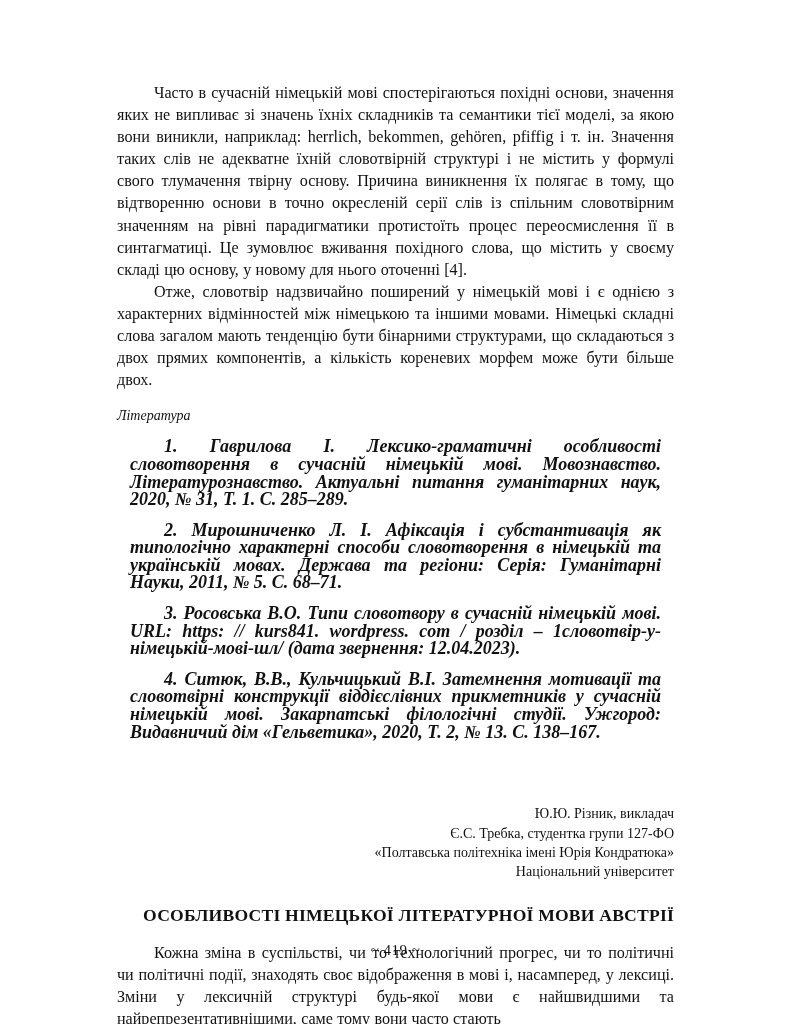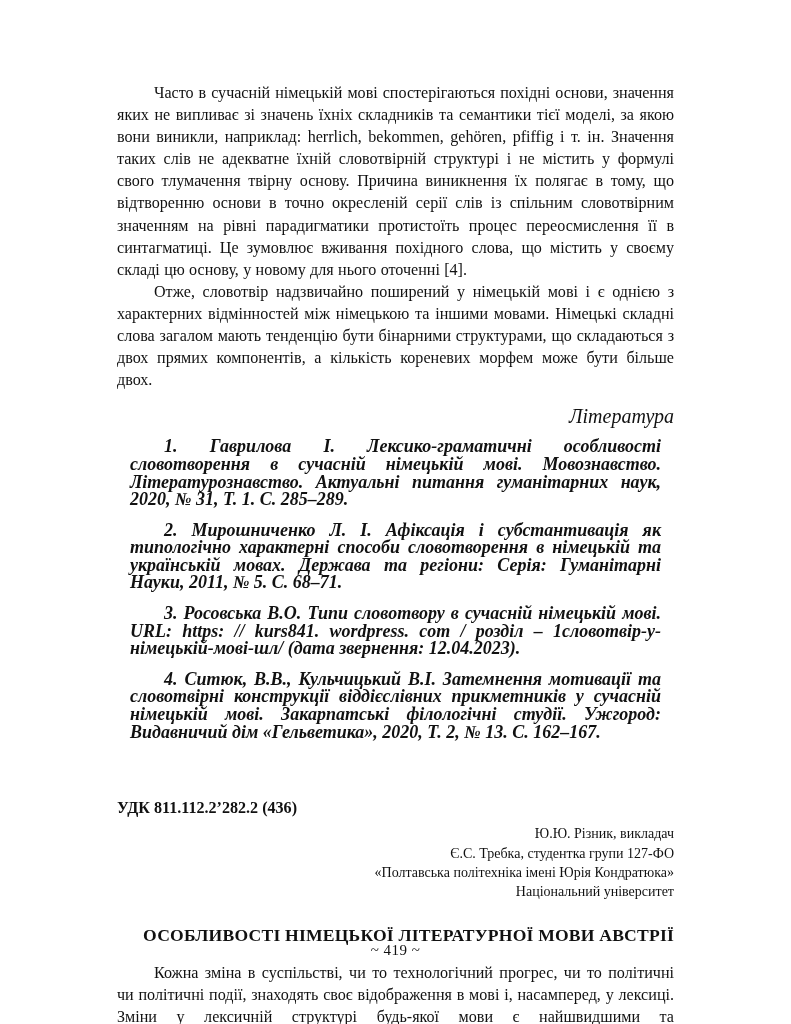--- a/index.html
+++ b/index.html
@@ -39,23 +39,23 @@
     hyphens: none;
     word-spacing: 0.02em;
   }
 
   
   .refs-block {
     margin-top: 16px;
   }
   .refs-heading {
     font-style: italic;
-    font-size: 20px;
+    font-size: 14px;
     line-height: 18px;
-    text-align: right;
+    text-align: left;
     margin: 0 0 1px 0;
   }
   .ref-item {
     font-style: italic;
     font-size: 18px;
     line-height: 17.6px;
     text-align: justify;
     text-indent: 34px;
     margin: 13px;
     font-weight: bold;
@@ -114,26 +114,25 @@
 
     <p class="body-par">Часто в сучасній німецькій мові спостерігаються похідні основи, значення яких не випливає зі значень їхніх складників та семантики тієї моделі, за якою вони виникли, наприклад: herrlich, bekommen, gehören, pfiffig і т. ін. Значення таких слів не адекватне їхній словотвірній структурі і не містить у формулі свого тлумачення твірну основу. Причина виникнення їх полягає в тому, що відтворенню основи в точно окресленій серії слів із спільним словотвірним значенням на рівні парадигматики протистоїть процес переосмислення її в синтагматиці. Це зумовлює вживання похідного слова, що містить у своєму складі цю основу, у новому для нього оточенні [4].</p>
 
     <p class="body-par">Отже, словотвір надзвичайно поширений у німецькій мові і є однією з характерних відмінностей між німецькою та іншими мовами. Німецькі складні слова загалом мають тенденцію бути бінарними структурами, що складаються з двох прямих компонентів, а кількість кореневих морфем може бути більше двох.</p>
 
     <div class="refs-block">
       <p class="refs-heading">Література</p>
       <p class="ref-item">1. Гаврилова І. Лексико-граматичні особливості словотворення в сучасній німецькій мові. Мовознавство. Літературознавство. Актуальні питання гуманітарних наук, 2020, № 31, Т. 1. С. 285–289.</p>
       <p class="ref-item">2. Мирошниченко Л. І. Афіксація і субстантивація як типологічно характерні способи словотворення в німецькій та українській мовах. Держава та регіони: Серія: Гуманітарні Науки, 2011, № 5. С. 68–71.</p>
       <p class="ref-item">3. Росовська В.О. Типи словотвору в сучасній німецькій мові. URL: https: // kurs841. wordpress. com / розділ – 1словотвір-у-німецькій-мові-шл/ (дата звернення: 12.04.2023).</p>
-      <p class="ref-item">4. Ситюк, В.В., Кульчицький В.І. Затемнення мотивації та словотвірні конструкції віддієслівних прикметників у сучасній німецькій мові. Закарпатські філологічні студії. Ужгород: Видавничий дім «Гельветика», 2020, Т. 2, № 13. С. 162–167.</p>
+      <p class="ref-item">4. Ситюк, В.В., Кульчицький В.І. Затемнення мотивації та словотвірні конструкції віддієслівних прикметників у сучасній німецькій мові. Закарпатські філологічні студії. Ужгород: Видавничий дім «Гельветика», 2020, Т. 2, № 13. С. 138–167.</p>
     </div>
 
     <div class="sp-udk"></div>
 
-    <p class="udk">УДК 811.112.2’282.2 (436)</p>
 
     <div class="sp-auth"></div>
 
     <div class="authors">
       <span class="aline">Ю.Ю. Різник, викладач</span>
       <span class="aline">Є.С. Требка, студентка групи 127-ФО</span>
       <span class="aline">«Полтавська політехніка імені Юрія Кондратюка»</span>
       <span class="aline">Національний університет</span>
     </div>
 

